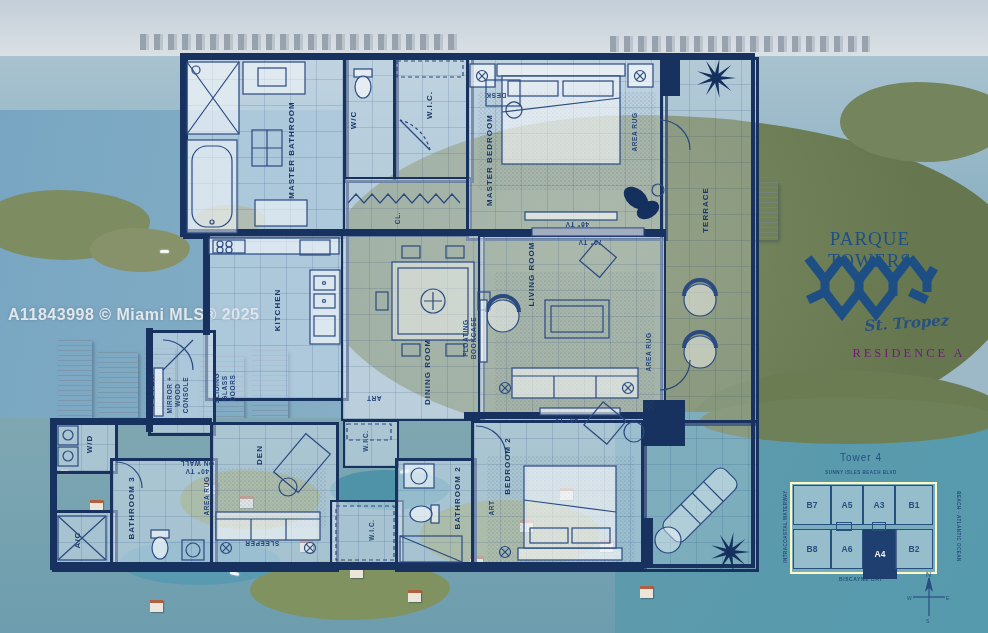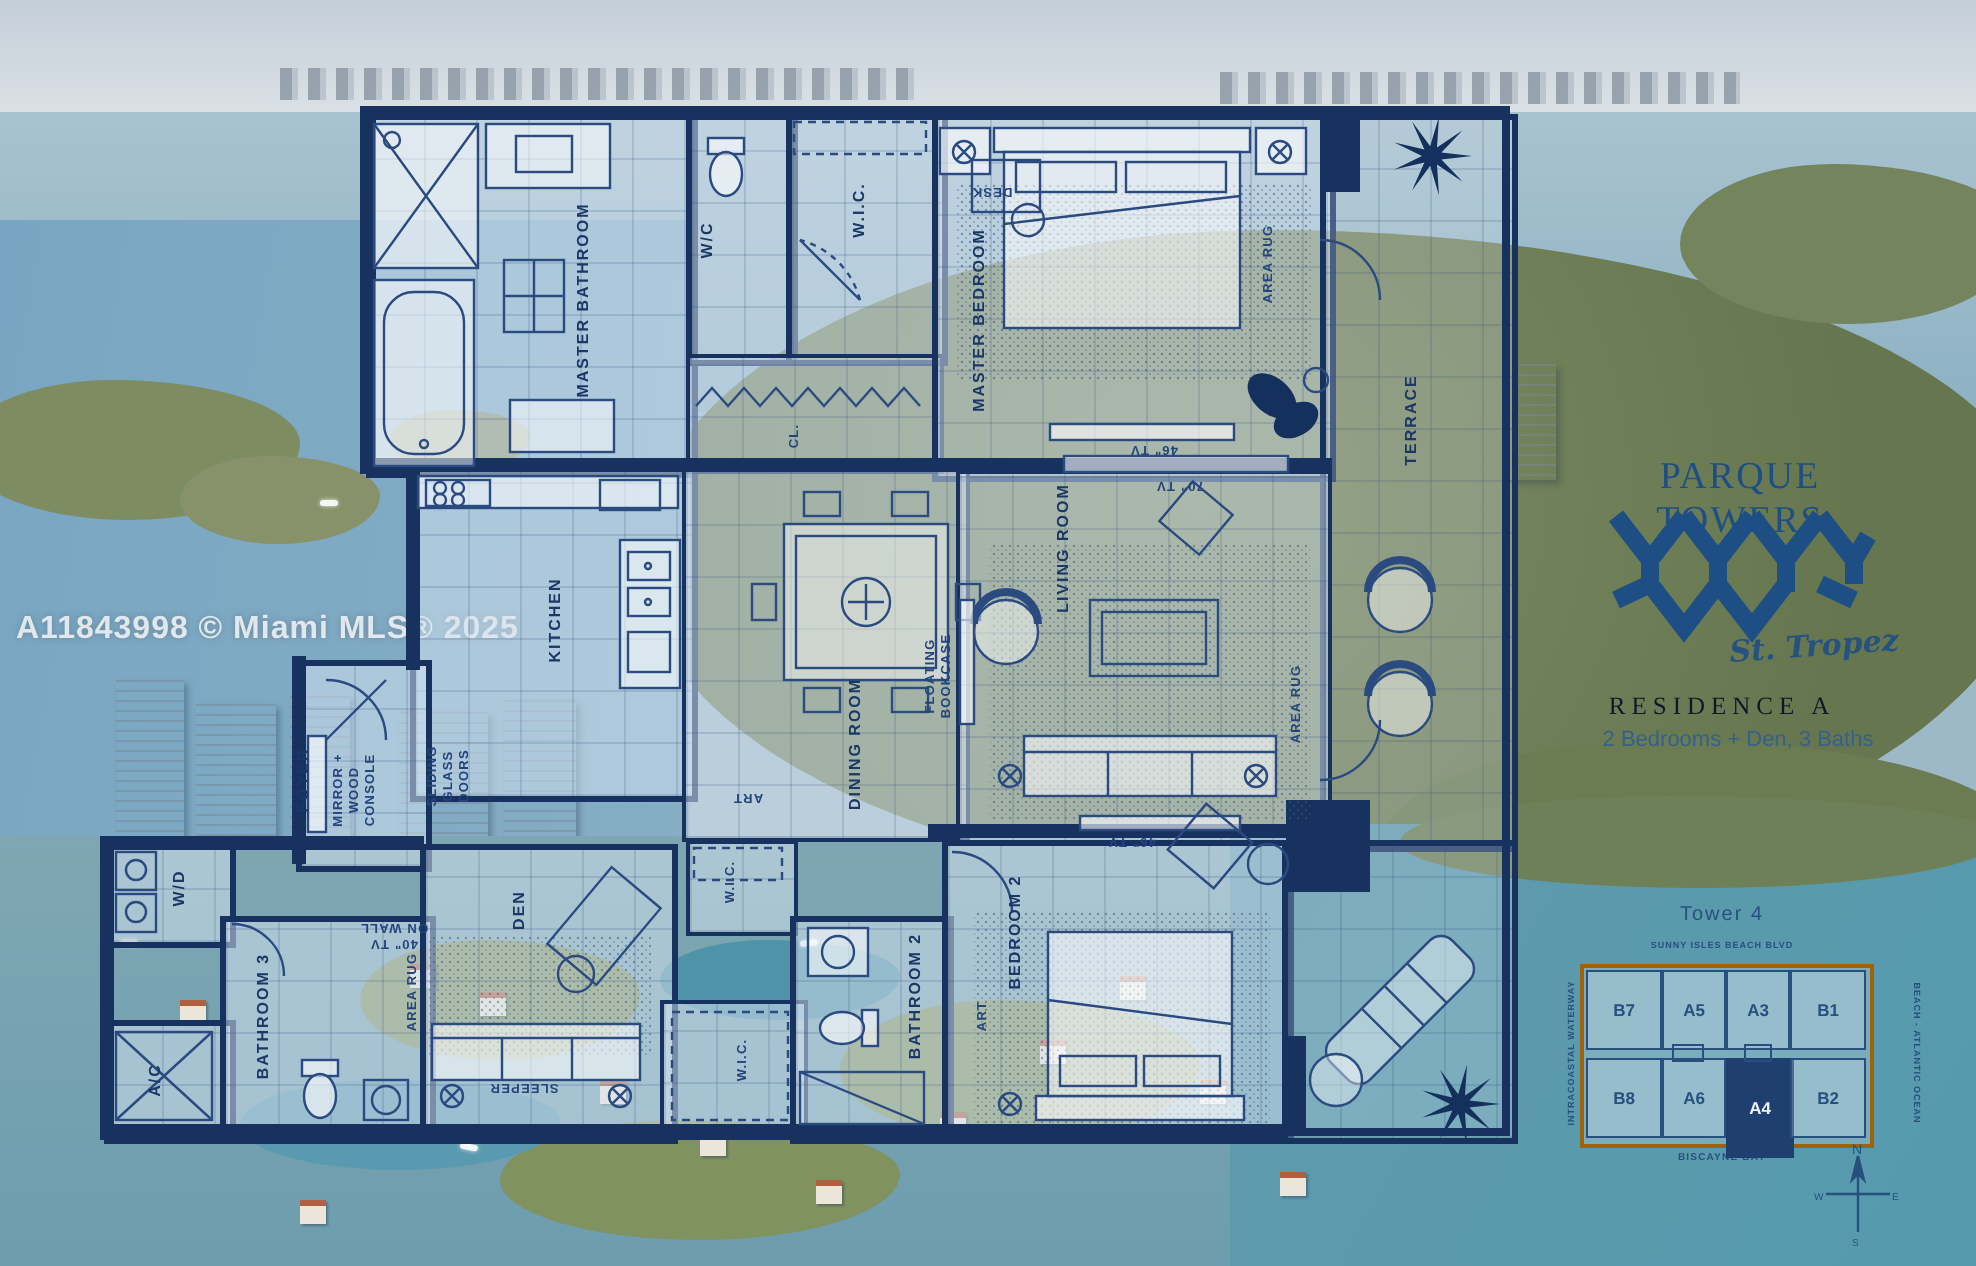--- a/index.html
+++ b/index.html
@@ -39,30 +39,30 @@
   .lbl{position:absolute;font:700 8px/1.2 "Liberation Sans",sans-serif;color:#1b3766;
     letter-spacing:1px;white-space:pre-line;text-align:center;}
   .ann{font:700 6.5px/1.25 "Liberation Sans",sans-serif;letter-spacing:.6px;color:#24457c;}
   .v{transform:translate(-50%,-50%) rotate(-90deg);}
   .r{transform:translate(-50%,-50%) rotate(180deg);}
   
   .brandTitle{left:792px;top:228px;width:156px;text-align:center;
     font:400 19px "Liberation Serif",serif;letter-spacing:1px;color:#1d4f85;}
   .script{left:862px;top:314px;width:90px;text-align:center;font:italic 600 15px "DejaVu Serif",serif;
     color:#27517f;transform:rotate(-4deg);}
-  .resid{left:790px;top:346px;width:142px;text-align:center;font:400 12.5px "Liberation Serif",serif;
-    letter-spacing:3px;color:#0f172a;}
+  .resid{left:838px;top:346px;width:142px;text-align:center;font:400 12.5px "Liberation Serif",serif;
+    letter-spacing:3px;color:#701a75;}
   .info{left:788px;top:362px;width:162px;text-align:center;font:400 11px/1.5 "Liberation Sans",sans-serif;color:#35608c;}
   
   .kp{left:781px;top:452px;width:180px;height:150px;font-family:"Liberation Sans",sans-serif;color:#27507e;}
   .kpTitle{position:absolute;left:0;top:0;width:160px;text-align:center;font-size:10px;font-weight:400;letter-spacing:1px;}
   .kpStreet{position:absolute;left:0;top:18px;width:160px;text-align:center;font-size:4.5px;font-weight:700;letter-spacing:.5px;}
   .kpBay{position:absolute;left:0;top:124px;width:160px;text-align:center;font-size:5px;font-weight:700;letter-spacing:.6px;}
   .kpSide{position:absolute;font-size:4.5px;font-weight:700;letter-spacing:.5px;white-space:nowrap;}
-  .kpBox{position:absolute;left:9px;top:30px;width:143px;height:88px;border:2px solid #a16207;background:rgba(220,230,238,.25);}
+  .kpBox{position:absolute;left:9px;top:30px;width:143px;height:88px;border:2px solid #fef9c3;background:rgba(220,230,238,.25);}
   .kpCell{position:absolute;border:1px solid #27507e;display:flex;align-items:center;justify-content:center;
     font-size:8.5px;font-weight:700;color:#27507e;background:rgba(235,241,246,.25);}
   .kpA4{background:#1e3f70;color:#f2f5f8;border-color:#1e3f70;}
 </style>
 </head>
 <body>
 
 <div class="screen">
 
   <div class="abs" style="left:0;top:0;width:988px;height:633px;">
@@ -361,21 +361,20 @@
       <path d="M25 40L42 62L59 40"></path>
         <path d="M59 40L76 62L93 40"></path>
         <path d="M8 48L25 40"></path>
         <path d="M110 40L127 48"></path>
       <path d="M59 28V40"></path>
         <path d="M127 28V40"></path>
     </svg>
     <div class="abs script">St. Tropez</div>
     <div class="abs resid">RESIDENCE A</div>
     <div class="abs info">
-      <div>2 Bedrooms + Den, 3 Baths</div>
     </div>
   </div>
 
   <div class="abs kp">
     <div class="kpTitle">Tower 4</div>
     <div class="kpStreet">SUNNY ISLES BEACH BLVD</div>
     <div class="kpSide" style="left:-32px;top:72px;transform:rotate(-90deg);">INTRACOASTAL WATERWAY</div>
     <div class="kpSide" style="left:142px;top:72px;transform:rotate(90deg);">BEACH - ATLANTIC OCEAN</div>
     <div class="kpBay">BISCAYNE BAY</div>
     <div class="kpBox">

